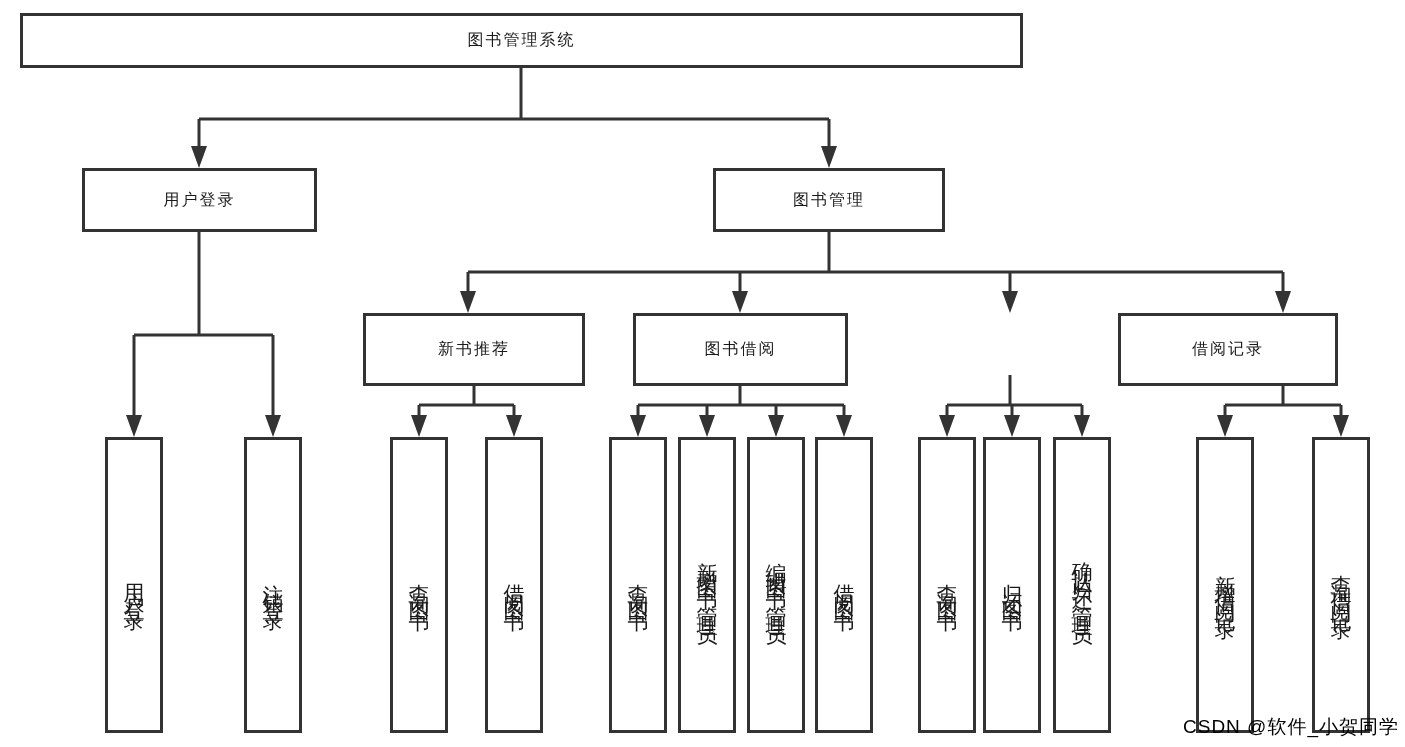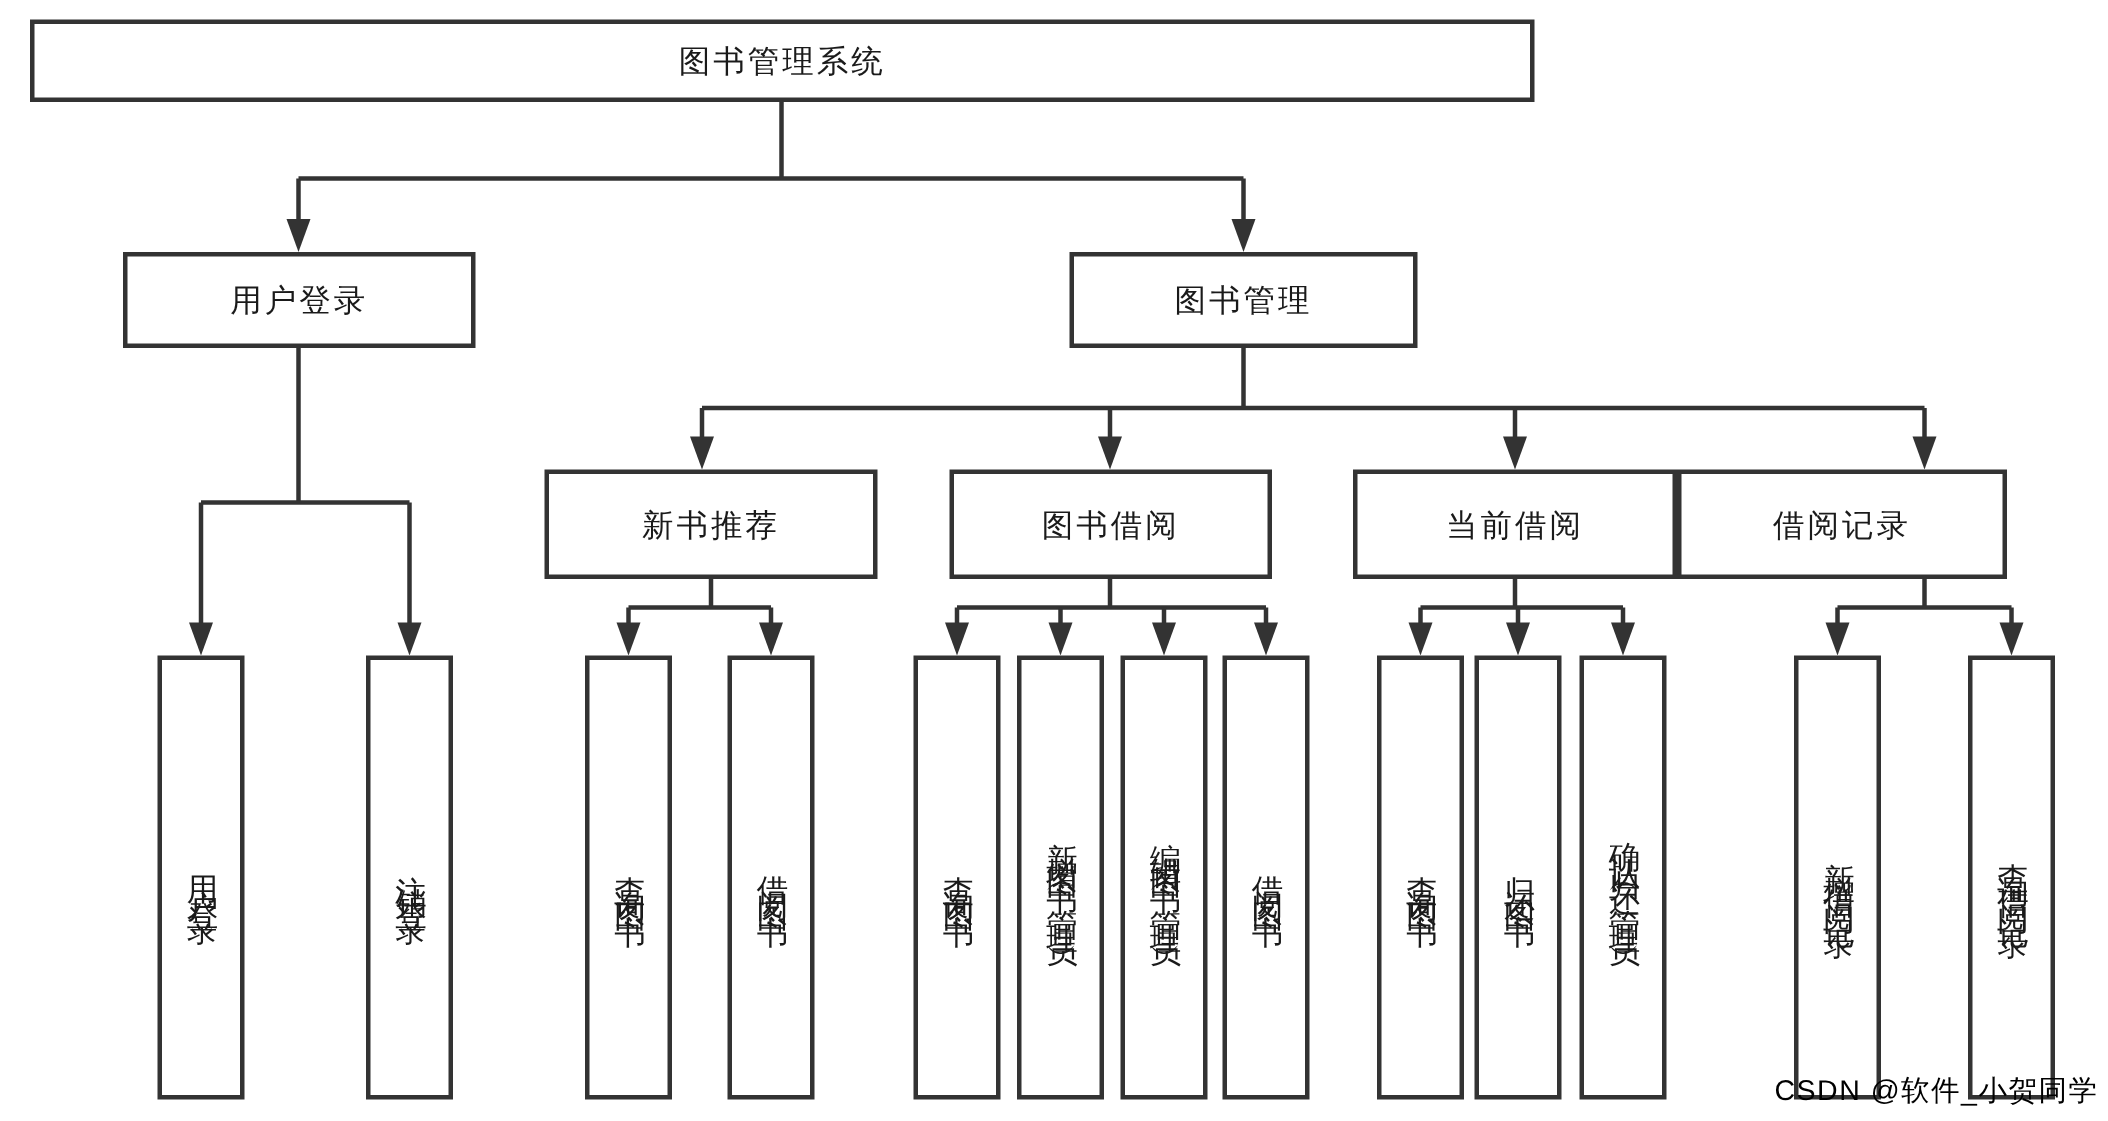--- a/index.html
+++ b/index.html
@@ -12,21 +12,21 @@
     overflow:hidden;
   }
   .node{
     position:absolute;
     box-sizing:border-box;
     border:3px solid #333333;
     background:#ffffff;
     display:flex;
     align-items:center;
     justify-content:center;
-    font-size:21px;
+    font-size:16px;
     letter-spacing:2px;
     color:#1a1a1a;
   }
   .root{left:20px;top:13px;width:1003px;height:55px;}
   .lvl2{top:168px;height:64px;}
   .lvl3{top:313px;height:73px;}
   .leaf{
     position:absolute;
     box-sizing:border-box;
     top:437px;height:296px;width:58px;
@@ -137,23 +137,20 @@
   <div class="node lvl2" style="left:713px;width:232px;">
     <span>图书管理</span>
   </div>
 
   <div class="node lvl3" style="left:363px;width:222px;">
     <span>新书推荐</span>
   </div>
   <div class="node lvl3" style="left:633px;width:215px;">
     <span>图书借阅</span>
   </div>
-  <div class="node lvl3" style="left:902px;width:216px;">
-    <span>当前借阅</span>
-  </div>
   <div class="node lvl3" style="left:1118px;width:220px;align-items:center;">
     <span>借阅记录</span>
   </div>
 
   <div class="leaf" style="left:105px;">
     <span class="vtext">用户登录</span>
   </div>
   <div class="leaf" style="left:244px;">
     <span class="vtext">注销登录</span>
   </div>

